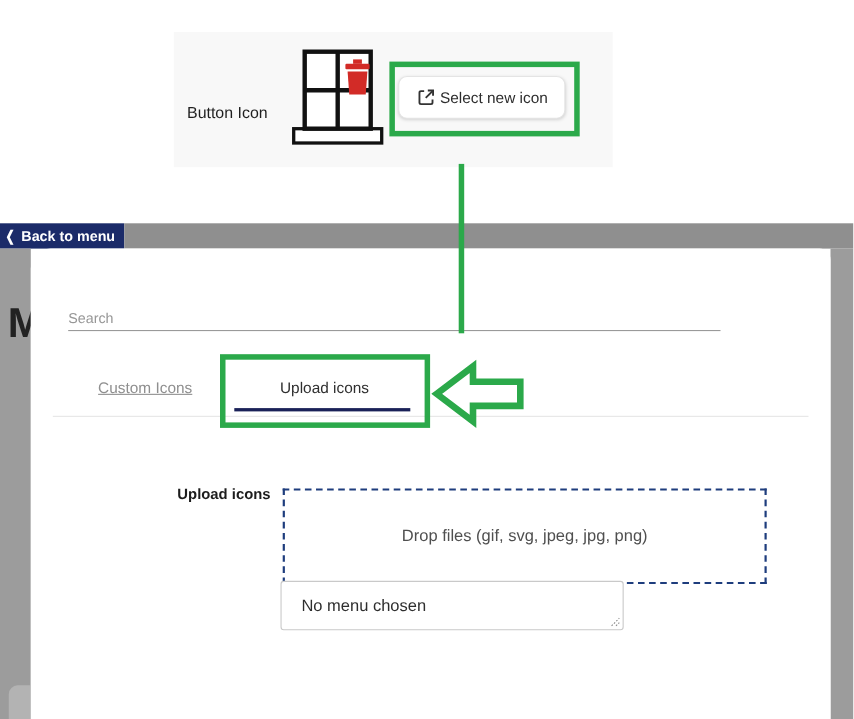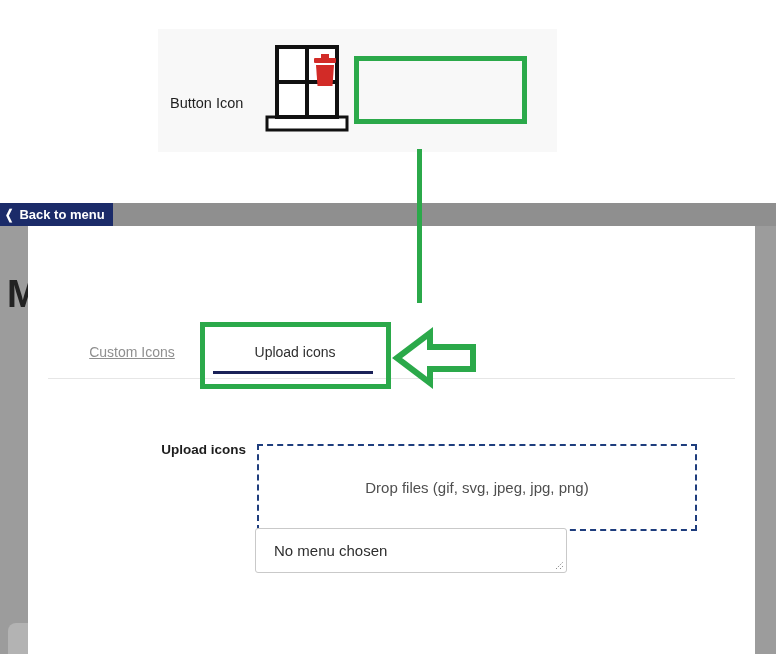--- a/index.html
+++ b/index.html
@@ -95,34 +95,43 @@
     <rect x="13" y="5" width="60" height="70" fill="#ffffff" stroke="#111" stroke-width="4"></rect>
     <line x1="43" y1="5" x2="43" y2="75" stroke="#111" stroke-width="4"></line>
     <line x1="13" y1="40" x2="73" y2="40" stroke="#111" stroke-width="4"></line>
     <g fill="#d22b27">
       <rect x="57" y="12" width="8" height="4"></rect>
       <rect x="50" y="16" width="22" height="5" rx="1"></rect>
       <path d="M52 23 h18 l-1.5 21 h-15 z"></path>
     </g>
   </svg>
 
+  <div class="select-btn">
+    <svg width="19" height="19" viewBox="0 0 20 20" fill="none" stroke="#333" stroke-width="1.8">
+      <path d="M8 4 H5 Q3.5 4 3.5 5.5 V15 Q3.5 16.5 5 16.5 H14.5 Q16 16.5 16 15 V12"></path>
+      <polyline points="11.5 3.5 16.5 3.5 16.5 8.5"></polyline>
+      <line x1="16.5" y1="3.5" x2="9.5" y2="10.5"></line>
+    </svg>
+    <span>Select new icon</span>
+  </div>
 
   <div class="back-bar">
     <span class="back-chevron">❮</span>
     <span>Back to menu</span>
   </div>
   <div class="gray-topbar"></div>
 
   <div class="overlay-left">
     <div class="partial-heading">M</div>
     <div class="bg-card"></div>
   </div>
   <div class="overlay-right"></div>
 
   <div class="modal">
+    <input class="search-input" type="text" readonly="" placeholder="Search" style="">
 
     <div class="tab tab-custom">Custom Icons</div>
     <div class="tab tab-upload">Upload icons</div>
     <div class="tab-underline"></div>
     <div class="tabs-divider"></div>
 
     <div class="form-label">Upload icons</div>
 
     <div class="dropzone">
       <span class="dropzone-text">Drop files (gif, svg, jpeg, jpg, png)</span>

